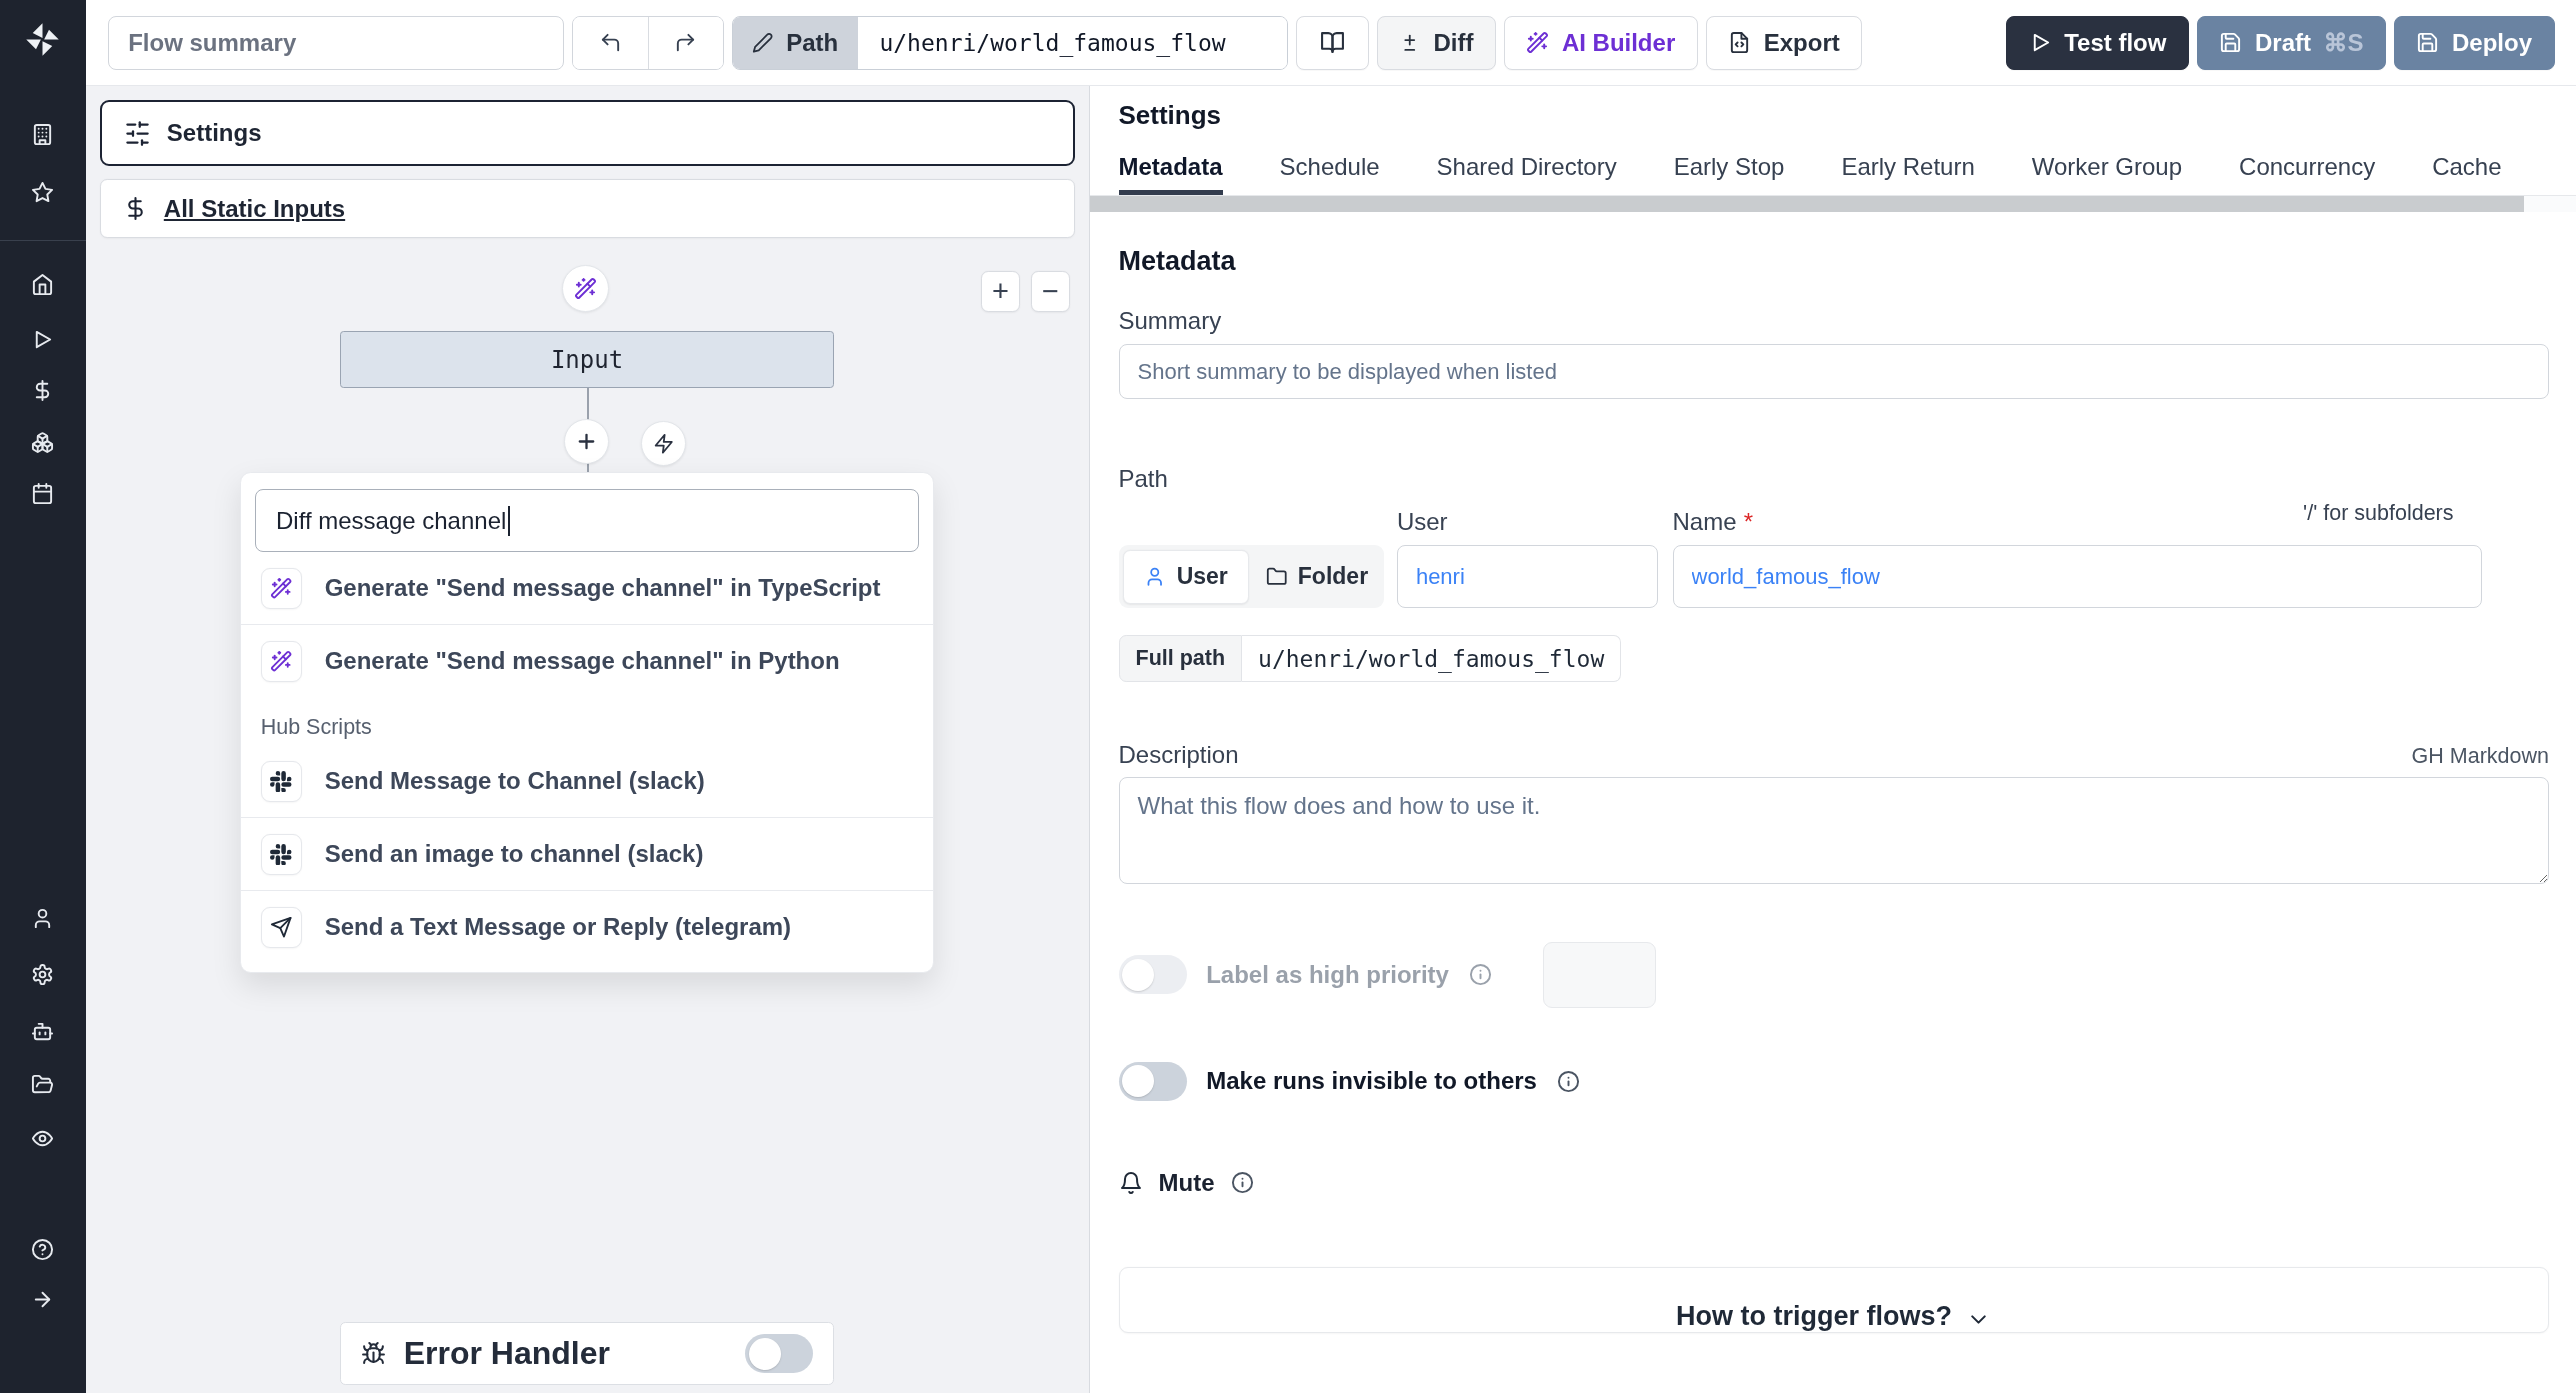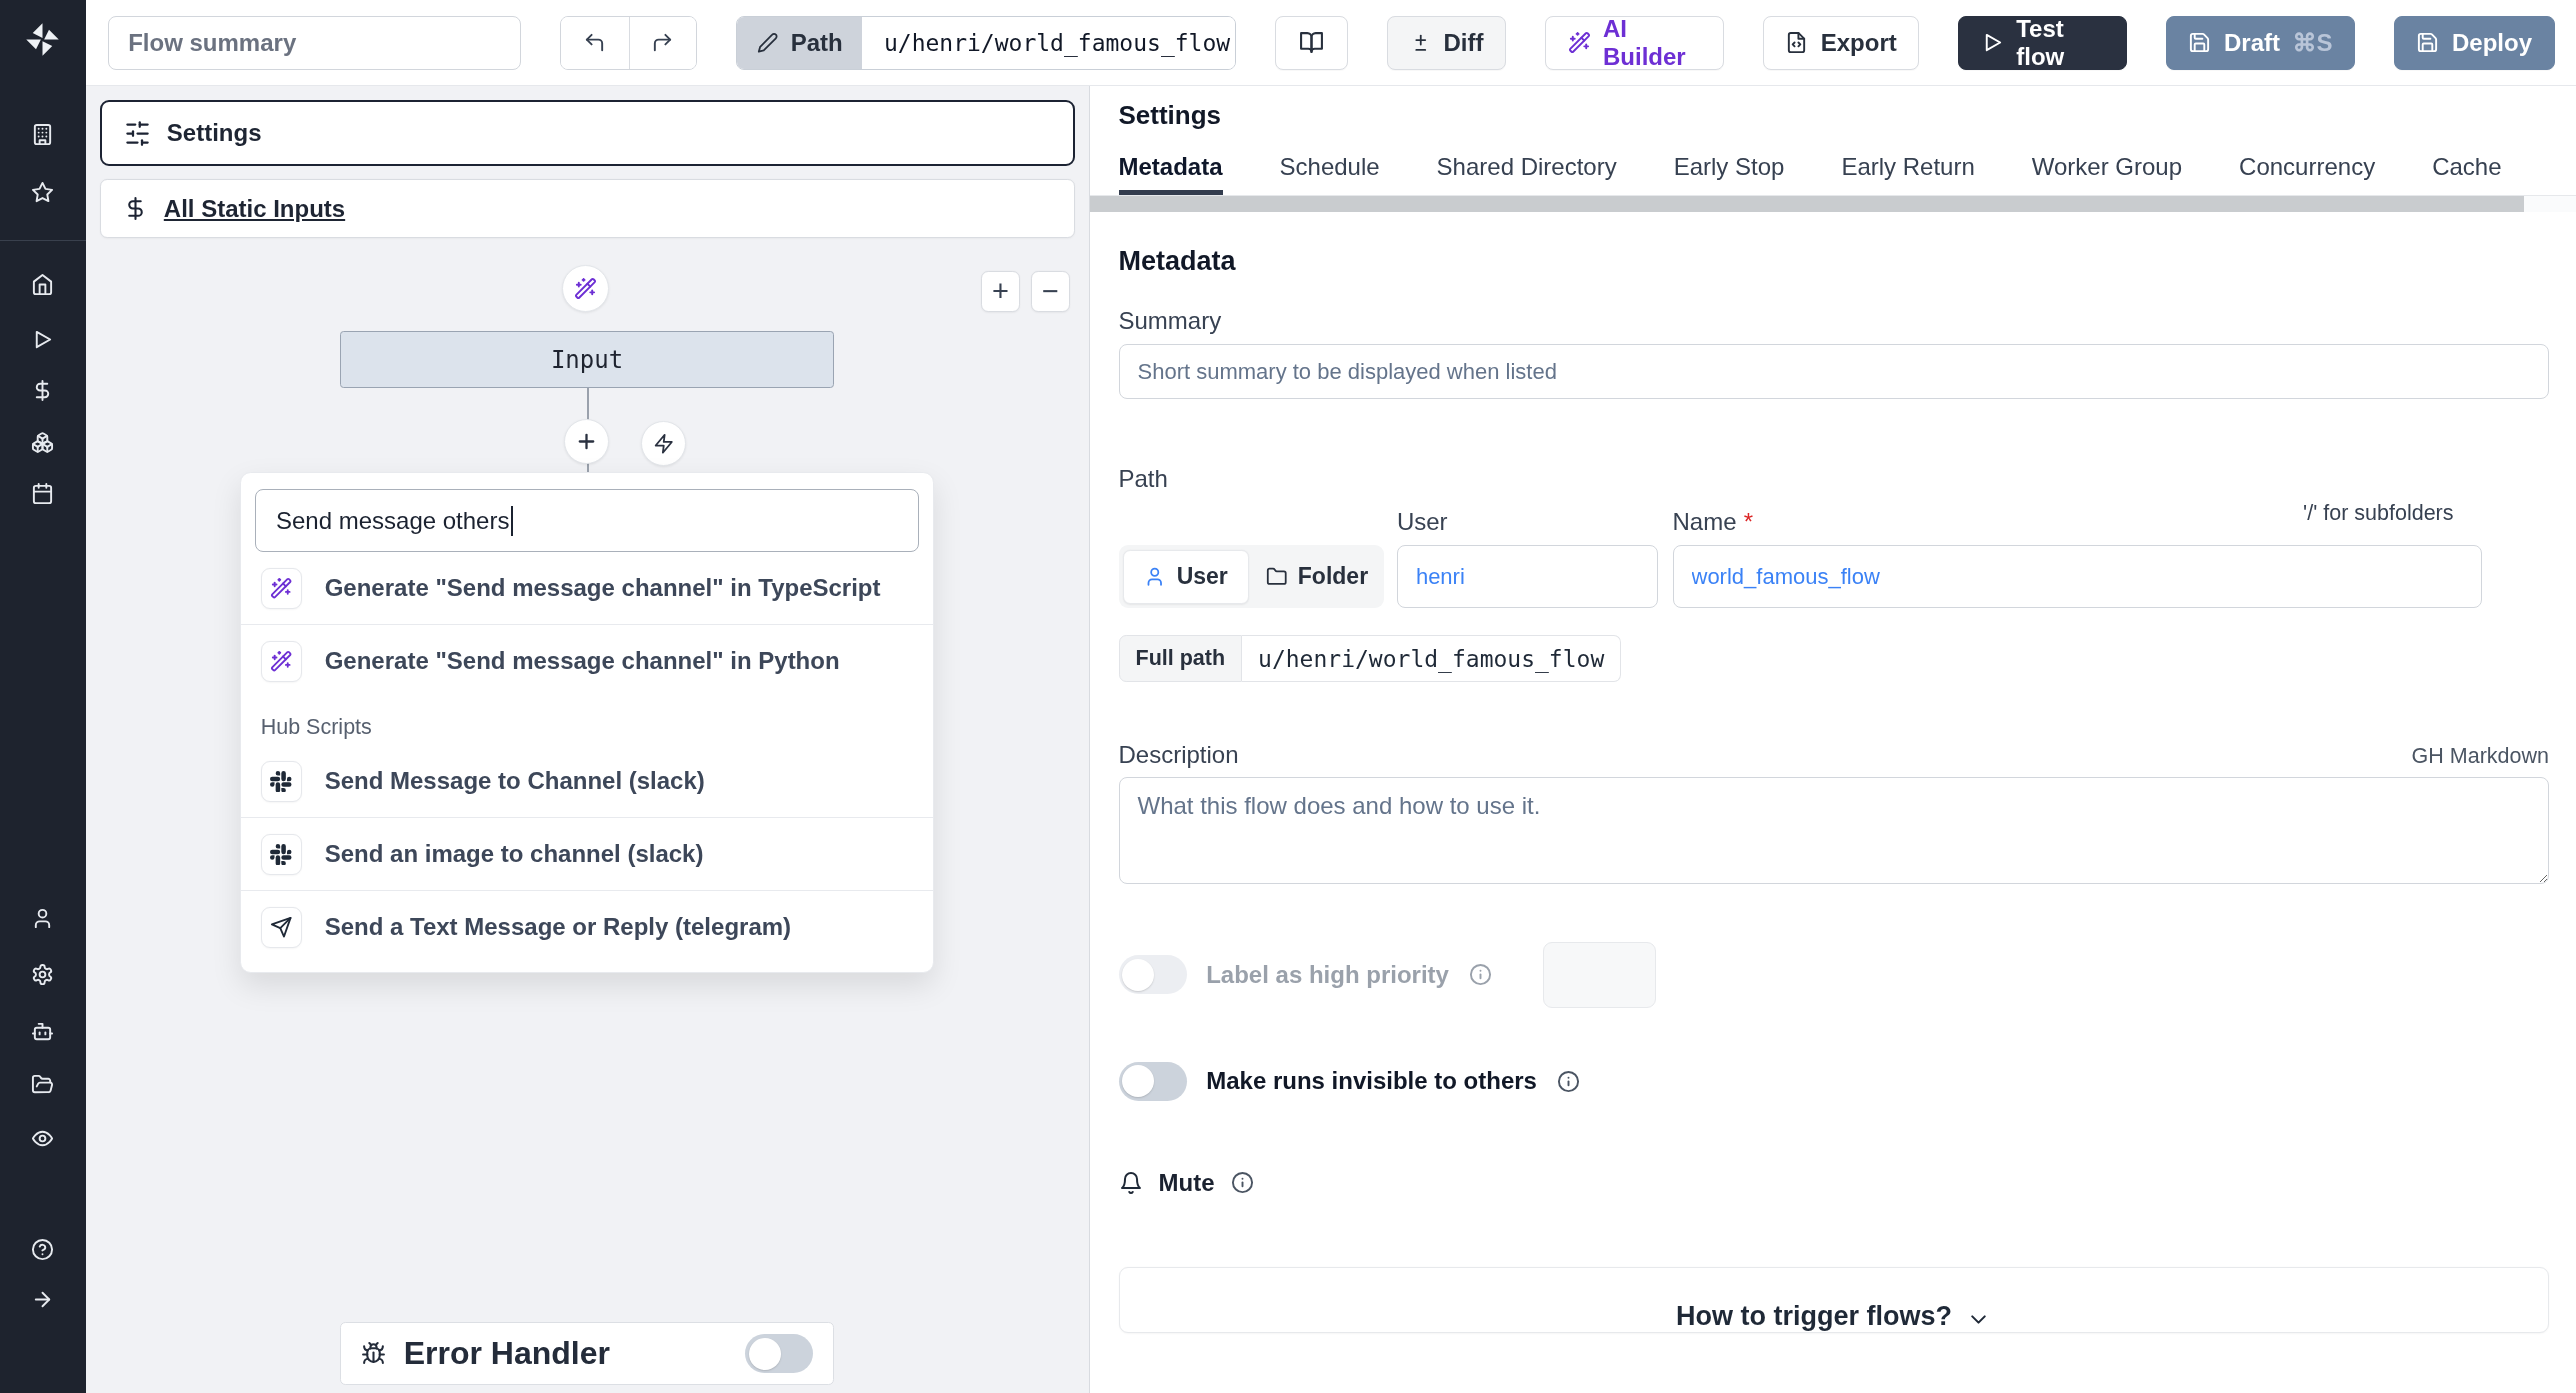--- a/index.html
+++ b/index.html
@@ -14,21 +14,21 @@
 
   
   .sidebar { position:absolute; left:0; top:0; width:86px; height:1394px; background:#1e232e; z-index:30; }
   .logo { position:absolute; left:23px; top:19.7px; width:39px; height:39px; }
   .sicon { position:absolute; left:31px; width:23px; height:23px; color:#e7eaef; cursor:pointer; }
   .sicon .ic { width:23px; height:23px; }
   .sdivider { position:absolute; left:0; top:240px; width:86px; height:0; border-top:0.9px solid #39404d; }
 
   
   .topbar { position:absolute; left:86px; top:0; width:2490px; height:86px; background:#fff;
-    border-bottom:0.9px solid #e6e8ec; display:flex; align-items:center; padding:0 21.5px; gap:39px; z-index:20; }
+    border-bottom:0.9px solid #e6e8ec; display:flex; align-items:center; padding:0 21.5px; gap:8px; z-index:20; }
   .flow-summary { width:456px; height:54px; border:0.9px solid #d2d6dc; border-radius:8px;
     padding:0 19.7px; font-size:24px; color:#6b7280; font-weight:600; background:#fff; display:flex; align-items:center; }
   .histgroup { display:flex; height:54px; border:0.9px solid #d2d6dc; border-radius:8px; overflow:hidden; background:#fff; }
   .histbtn { width:75px; display:flex; align-items:center; justify-content:center; color:#374151; background:#fff; cursor:pointer; }
   .histbtn + .histbtn { border-left:0.9px solid #d9dce1; }
   .pathgroup { display:flex; height:54px; border-radius:8px; overflow:hidden; border:0.9px solid #c9cfd7; cursor:pointer; }
   .pathchip { background:#ced3db; display:flex; align-items:center; gap:12.5px; padding:0 19.7px;
     font-size:24px; font-weight:700; color:#28303d; }
   .pathval { background:#fff; display:flex; align-items:center; padding:0 21.5px; min-width:429px;
     font-family:"DejaVu Sans Mono","Liberation Mono",monospace; font-size:23px; color:#111827; }
@@ -395,21 +395,21 @@
         </svg>
     </div>
     <div class="circlebtn bolt-circle">
       <svg class="ic" viewBox="0 0 24 24" style="width:21.5px;height:21.5px">
           <path d="M13 2 3 14h9l-1 8 10-12h-9l1-8z"></path>
         </svg>
     </div>
 
     <div class="dropdown">
       <div class="searchbox">
-        <span>Send message others</span>
+        <span>Diff message channel</span>
         <span class="caret"></span>
       </div>
       <div class="ditem">
         <span class="chip purple">
           <svg class="ic" viewBox="0 0 24 24" style="width:22.4px;height:22.4px">
               <path d="m21.64 3.64-1.28-1.28a1.21 1.21 0 0 0-1.72 0L2.36 18.64a1.21 1.21 0 0 0 0 1.72l1.28 1.28a1.2 1.2 0 0 0 1.72 0L21.64 5.36a1.2 1.2 0 0 0 0-1.72"></path>
               <path d="m14 7 3 3"></path>
               <path d="M5 6v4"></path>
               <path d="M19 14v4"></path>
               <path d="M10 2v2"></path>

